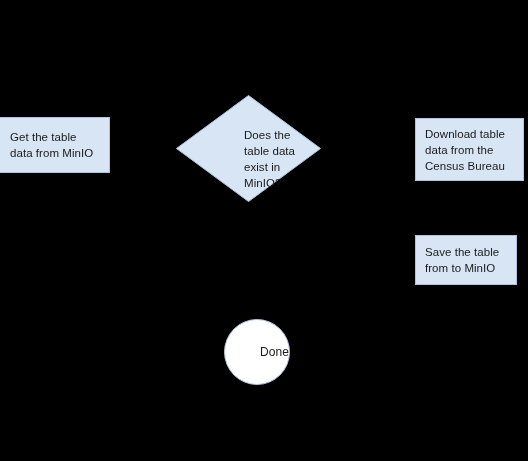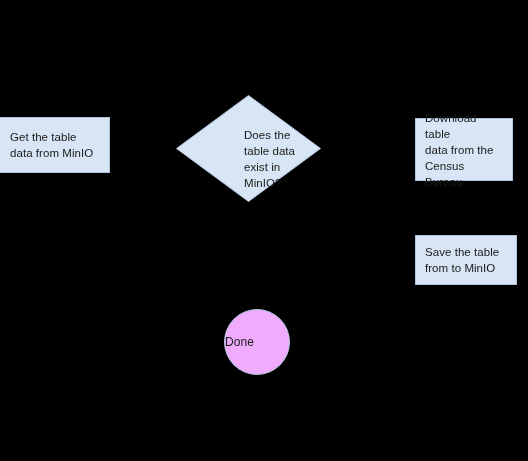--- a/index.html
+++ b/index.html
@@ -48,21 +48,21 @@
     width: 114px;
     height: 56px;
   }
   #node-get-table-data .label {
     padding-left: 13px;
   }
   
   #node-download-table-data {
     left: 415px;
     top: 118px;
-    width: 98px;
+    width: 109px;
     height: 63px;
   }
   
   #node-save-table-data {
     left: 415px;
     top: 235px;
     width: 102px;
     height: 50px;
   }
   
@@ -87,27 +87,27 @@
     left: 44px;
     top: 32px;
     width: 72px;
     white-space: pre-line;
     line-height: 16px;
     margin-left: 24px;
   }
   
   #node-done {
     left: 224px;
-    top: 309px;
+    top: 319px;
     width: 66px;
     height: 66px;
     border-radius: 50%;
-    background: #f0abfc;
+    background: #ffffff;
     border: 1px solid #b0c4de;
-    justify-content: flex-start;
+    justify-content: flex-end;
   }
   #node-done .label {
     font-size: 12px;
   }
 </style>
 </head>
 <body>
 
 <div id="canvas">
 

